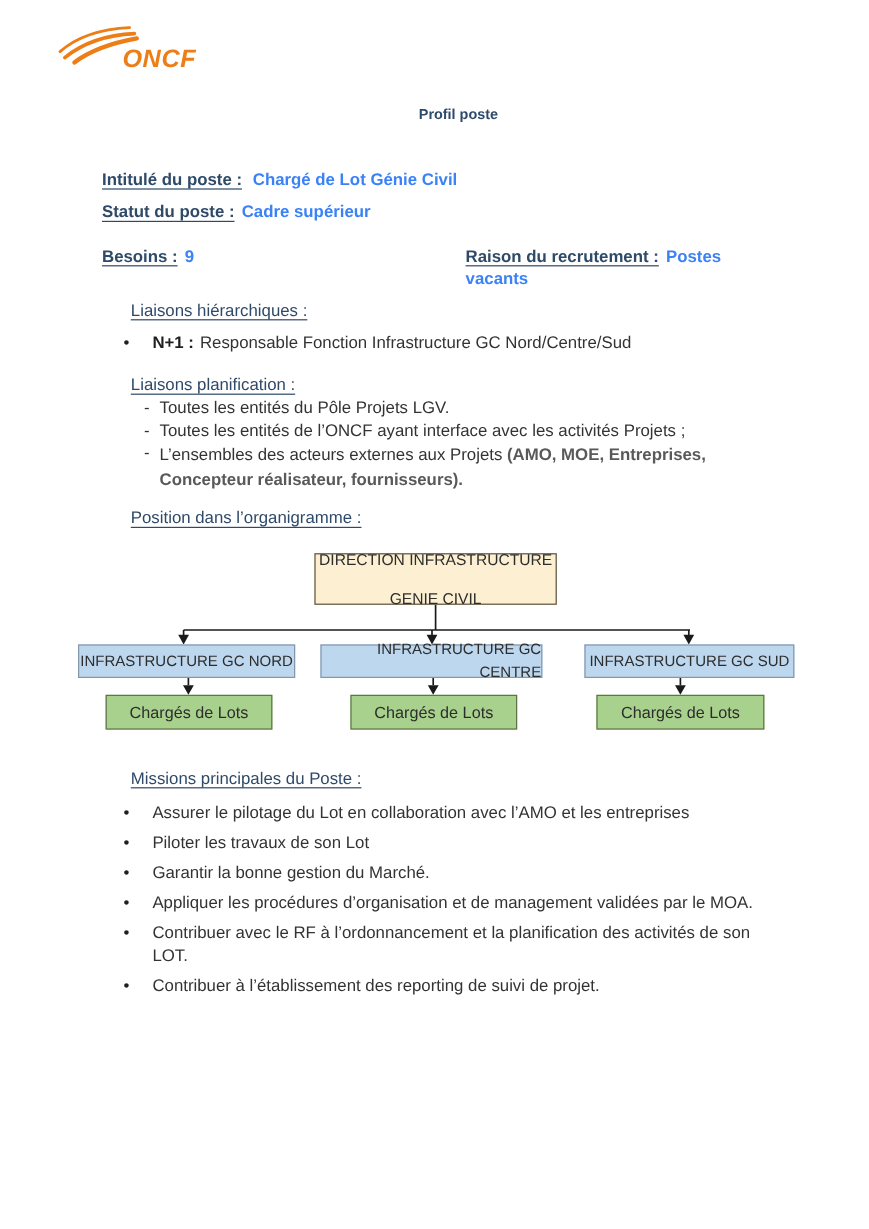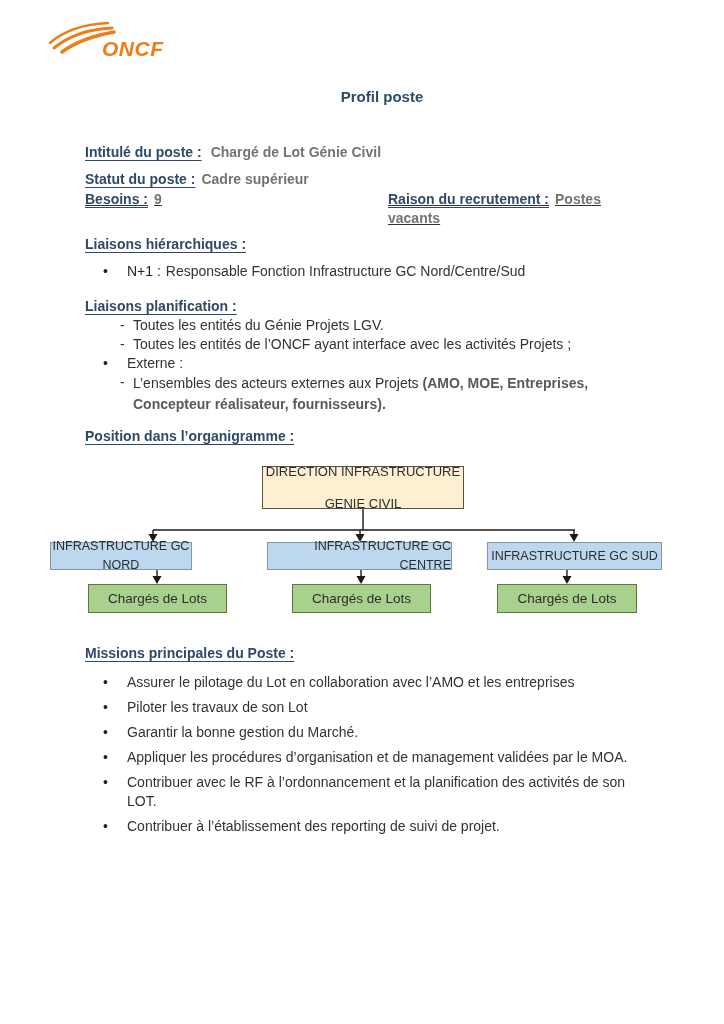--- a/index.html
+++ b/index.html
@@ -23,50 +23,51 @@
     font-weight: bold;
     font-style: italic;
     font-size: 21px;
     letter-spacing: 0.5px;
   }
 
   
   .doc-title {
     padding-top: 88px;
     text-align: center;
-    font-size: 15px;
+    font-size: 12px;
     font-weight: bold;
     color: var(--heading-blue, #2e4a68);
     margin-left: 40px;
   }
 
   
   .content { padding: 0 84px 0 85px; font-size: 14px; line-height: 19px; }
 
   .label {
     color: var(--heading-blue, #2e4a68);
     font-weight: bold;
     text-decoration: underline;
     text-underline-offset: 3px;
   }
-  .value { font-weight: bold; color: #737373; margin-left: 6px; }
-  .bold { font-weight: normal; color: #1f1f1f; }
+  .value { font-weight: bold; color: #3b82f6; margin-left: 6px; }
+  .bold { font-weight: bold; color: #1f1f1f; }
   .bold-gray { font-weight: bold; color: #595959; }
 
   .row-intitule { margin-top: 38px; }
   .row-statut  { margin-top: 8px; }
-  .row-besoins { margin-top: 1px; display: flex; text-decoration: underline; }
+  .row-besoins { margin-top: 18px; display: flex; }
   .besoins-pair { width: 303px; flex: none; }
 
   .section-heading {
     margin-top: 7px;
     color: var(--heading-blue, #2e4a68);
-    font-weight: bold;
+    font-weight: normal;
     text-decoration: underline;
     text-underline-offset: 3px;
+    margin-left: 24px;
   }
   .mt12 { margin-top: 12px; }
   .mt16 { margin-top: 16px; }
   .mt28 { margin-top: 28px; }
 
   .bullet-row { display: flex; margin-top: 8px; }
   .bullet-row::before { content: "\2022"; width: 24px; margin-left: 18px; flex: none; color: #1f1f1f; }
   .bullet-row.tight { margin-top: 0; }
   .dash-row { display: flex; }
   .dash-row::before { content: "-"; width: 13px; margin-left: 35px; flex: none; }
@@ -98,21 +99,21 @@
     font-size: 13px; line-height: 16px;
     flex-direction: column;
     gap: 16px;
   }
   .org-branch {
     top: 76px; height: 28px;
     background: var(--branch-fill, #bdd7ee);
     border: 1.5px solid var(--branch-border, #8496ab);
     font-size: 12.5px;
   }
-  .org-branch.nord   { left: 50px;  width: 142px; }
+  .org-branch.nord   { left: 65px;  width: 181px; }
   .org-branch.centre { left: 267px; width: 185px; text-align: right; }
   .org-branch.sud    { left: 487px; width: 175px; }
   .org-leaf {
     top: 118px; height: 29px;
     background: var(--leaf-fill, #a9d18e);
     border: 1.5px solid var(--leaf-border, #5f7544);
     font-size: 13.5px;
   }
   .org-leaf.nord   { left: 88px;  width: 139px; }
   .org-leaf.centre { left: 292px; width: 139px; }
@@ -159,27 +160,24 @@
       </span>
     </div>
 
     <div class="section-heading">Liaisons hiérarchiques :</div>
     <div class="bullet-row">
       <span><span class="bold n1-gap">N+1 :</span><span>Responsable Fonction Infrastructure GC Nord/Centre/Sud</span></span>
     </div>
 
     <div class="section-heading mt16">Liaisons planification :</div>
     <div class="dash-row">
-      <span>Toutes les entités du Génie Projets LGV.</span>
+      <span>Toutes les entités du Pôle Projets LGV.</span>
     </div>
     <div class="dash-row">
       <span>Toutes les entités de l’ONCF ayant interface avec les activités Projets ;</span>
-    </div>
-    <div class="bullet-row tight">
-      <span>Externe :</span>
     </div>
     <div class="dash-row">
       <span class="wrap-item"><span>L’ensembles des acteurs externes aux Projets </span><span class="bold-gray">(AMO, MOE, Entreprises, Concepteur réalisateur, fournisseurs).</span></span>
     </div>
 
     <div class="section-heading mt12">Position dans l’organigramme :</div>
 
     <div class="org-chart">
       <svg class="connectors" width="724" height="150">
 

